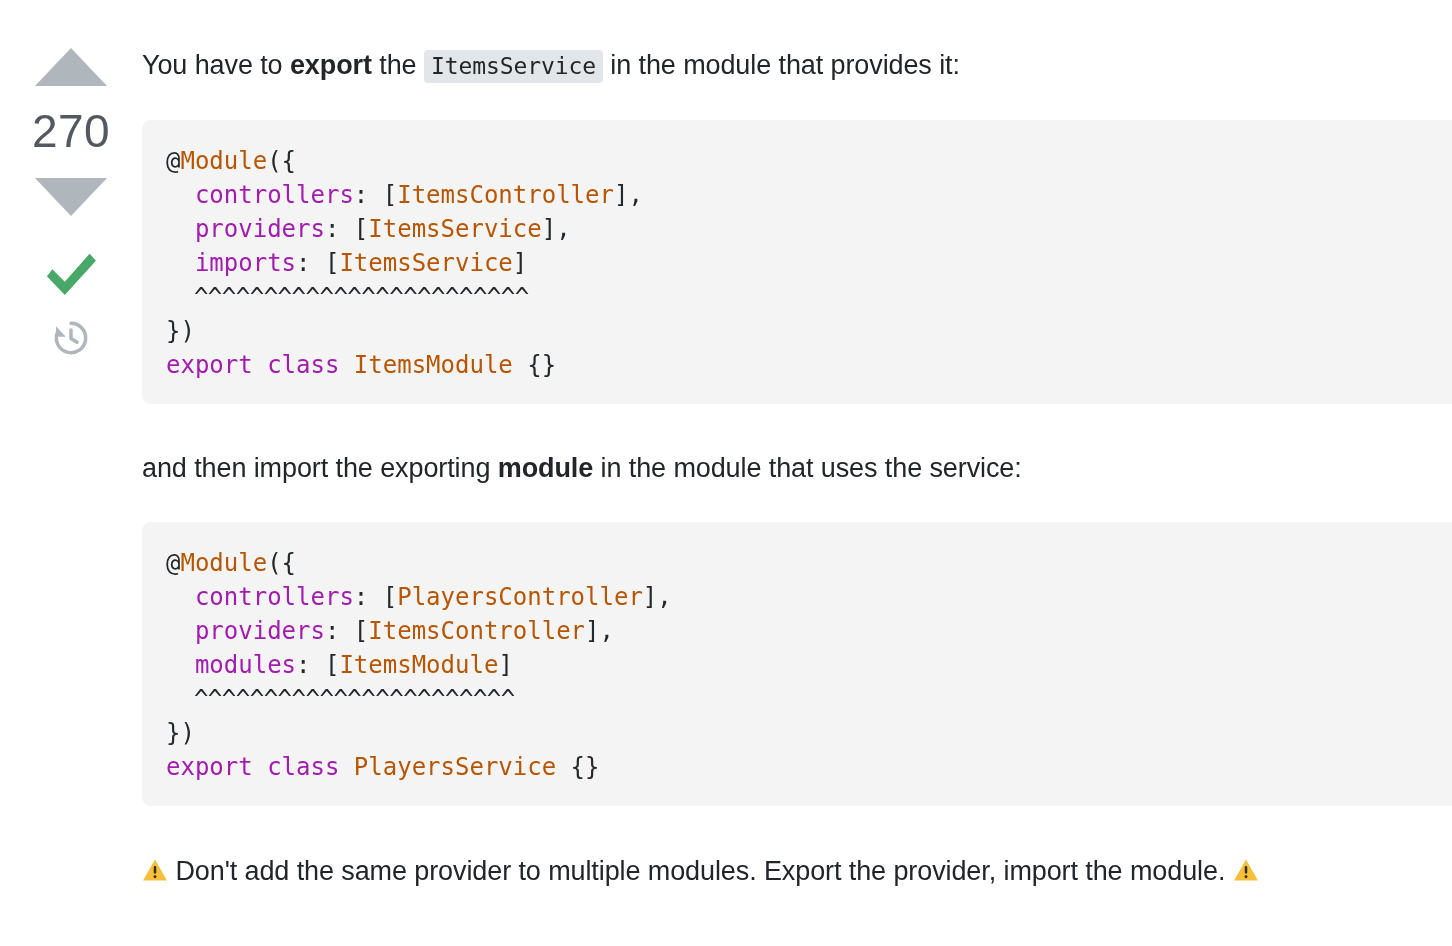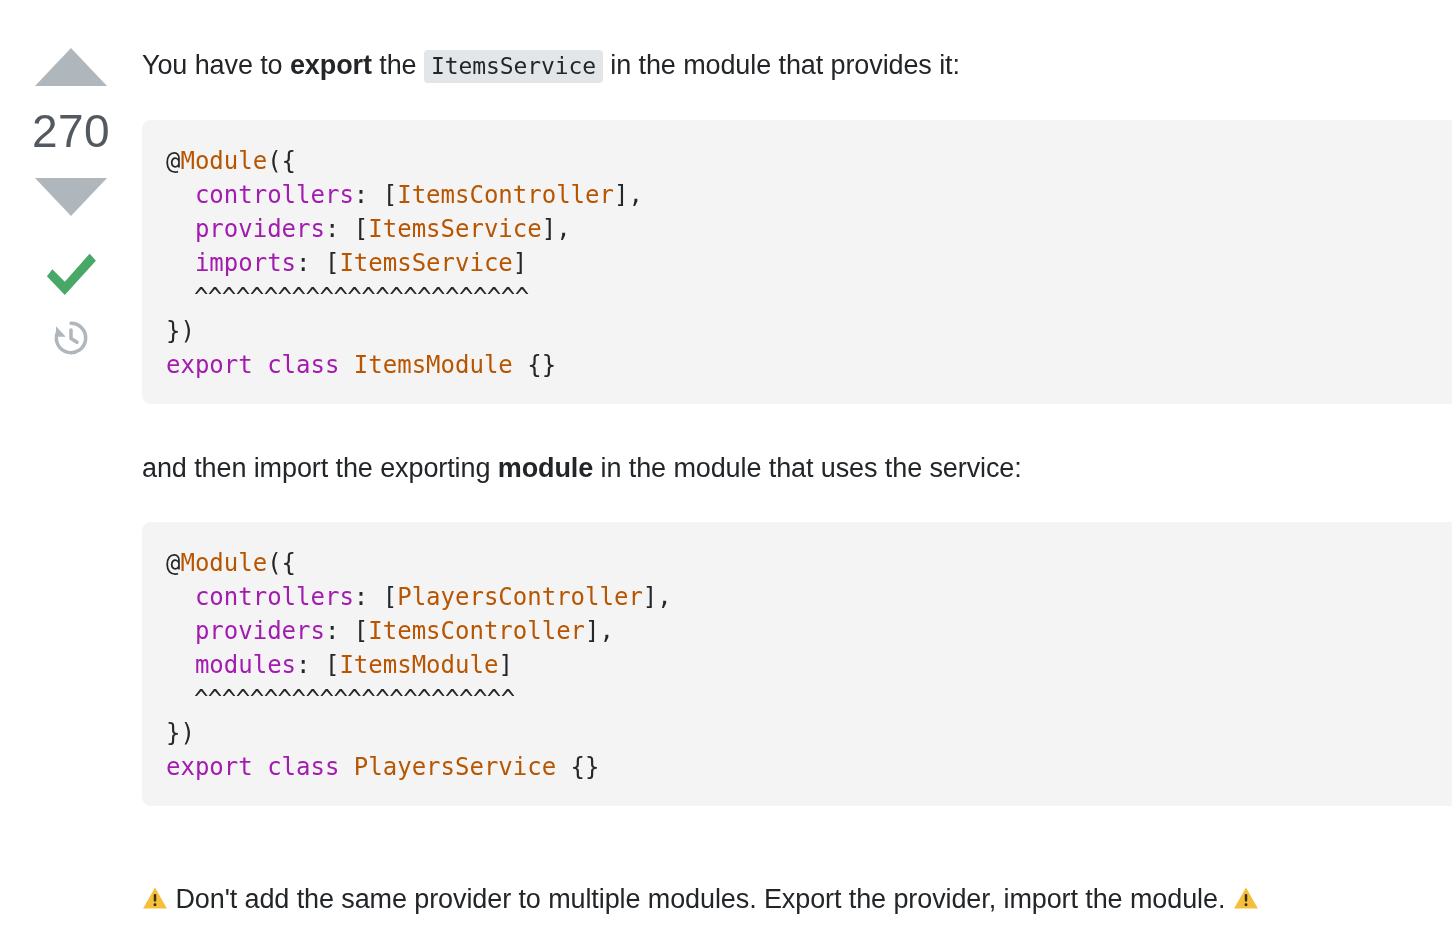--- a/index.html
+++ b/index.html
@@ -90,21 +90,21 @@
     font-size: 27px;
     line-height: 1.42;
     color: #232629;
     font-weight: 400;
     letter-spacing: -0.1px;
   }
   p.para b { font-weight: 700; }
 
   .p1 { position: absolute; left: 0; top: 46px; }
   .p2 { position: absolute; left: 0; top: 449px; }
-  .p3 { position: absolute; left: 0; top: 880px; }
+  .p3 { position: absolute; left: 0; top: 852px; }
 
   code.inline {
     font-family: "DejaVu Sans Mono", "Liberation Mono", monospace;
     background: #e3e6e8;
     border-radius: 4px;
     padding: 3px 7px 4px 7px;
     font-size: 23px;
     color: #242729;
     white-space: pre;
   }

